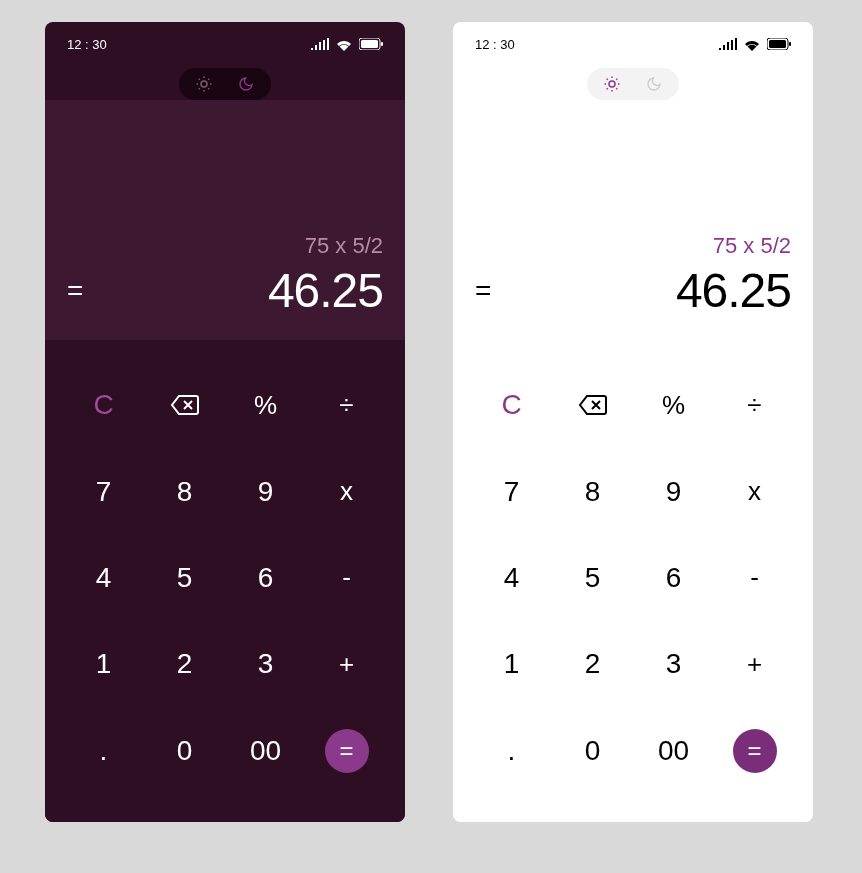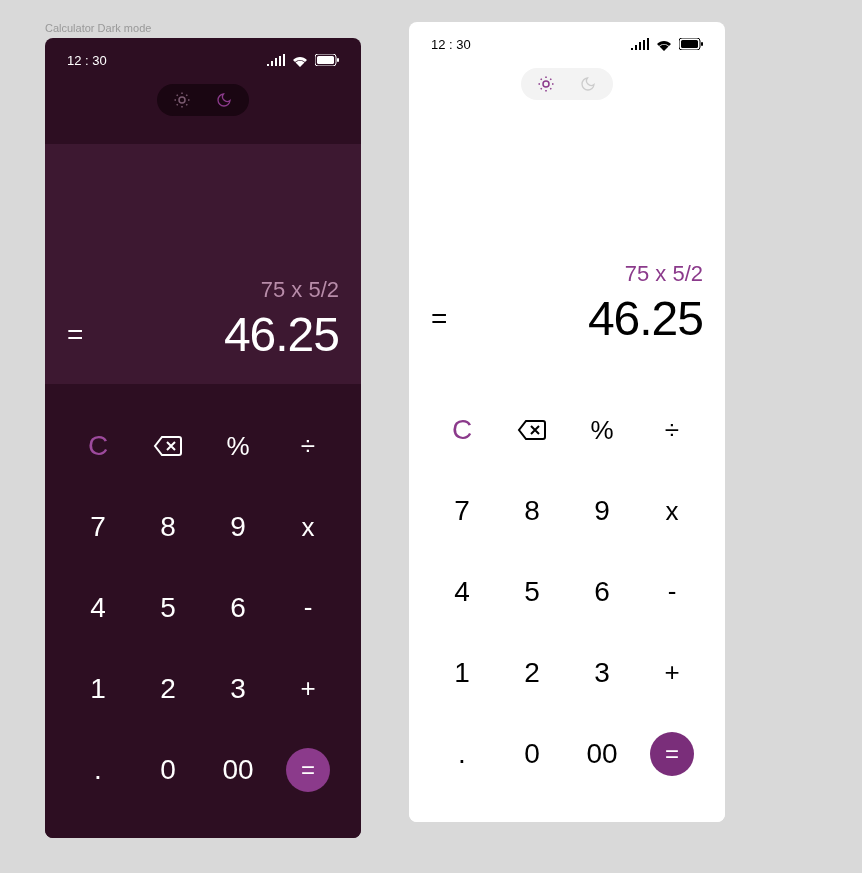--- a/index.html
+++ b/index.html
@@ -11,21 +11,21 @@
       gap: 48px;
     }
     .panel { display: flex; flex-direction: column; }
     .panel-label {
       font-size: 11px;
       color: #999;
       margin-bottom: 4px;
       font-weight: 400;
     }
     .phone {
-      width: 316px;
+      width: 360px;
       height: 800px;
       border-radius: 8px;
       display: flex;
       flex-direction: column;
       overflow: hidden;
     }
     .phone.dark { background: #2d0e22; }
     .phone.light { background: #fff; }
 
     .status-bar {
@@ -58,21 +58,20 @@
 
     .display-area {
       flex: 0 0 auto;
       padding: 0 22px 22px;
       display: flex;
       flex-direction: column;
       justify-content: flex-end;
       align-items: flex-end;
       height: 240px;
       position: relative;
-      margin-top: 28px;
     }
     .dark .display-area { background: #3d1831; }
     .light .display-area { background: #fff; }
     .expression {
       font-size: 22px;
       font-weight: 300;
       margin-bottom: 4px;
     }
     .dark .expression { color: #b88ca9; }
     .light .expression { color: #8b3a8b; }
@@ -130,21 +129,20 @@
       margin: auto;
       font-size: 24px;
     }
     .light .key.equals { background: #7a2e7a; }
     .key svg { display: block; }
   </style>
 </head>
 <body>
 
 <div class="panel">
-  <div class="panel-label">Calculator Dark mode</div>
   <div class="phone dark">
     <div class="status-bar">
       <span class="status-time">12 : 30</span>
       <div class="status-icons">
         <span>
           <svg width="18" height="12" viewBox="0 0 18 12">
               <path fill="#fff" d="M0 10h2v2H0zM4 7h2v5H4zM8 4h2v8H8zM12 2h2v10h-2zM16 0h2v12h-2z"></path>
             </svg>
         </span>
         <span>

